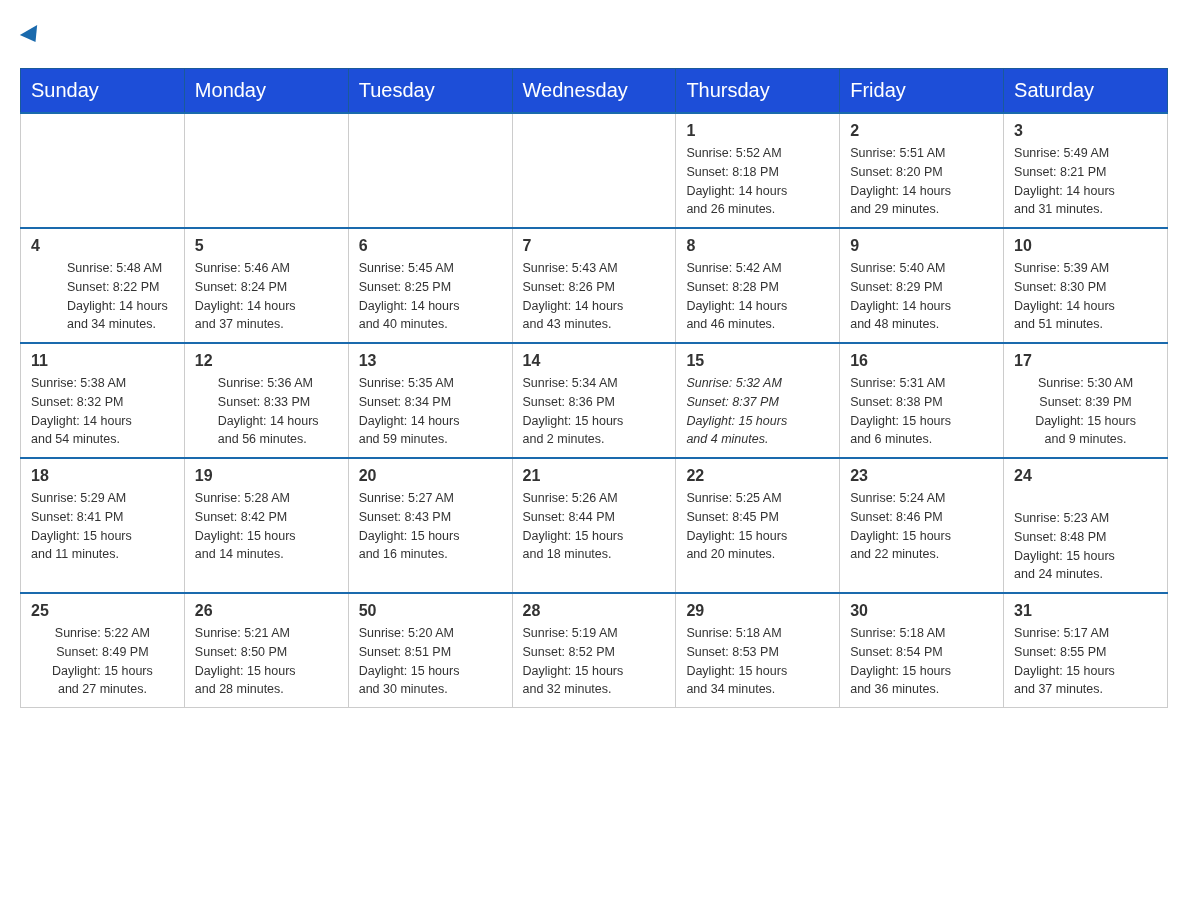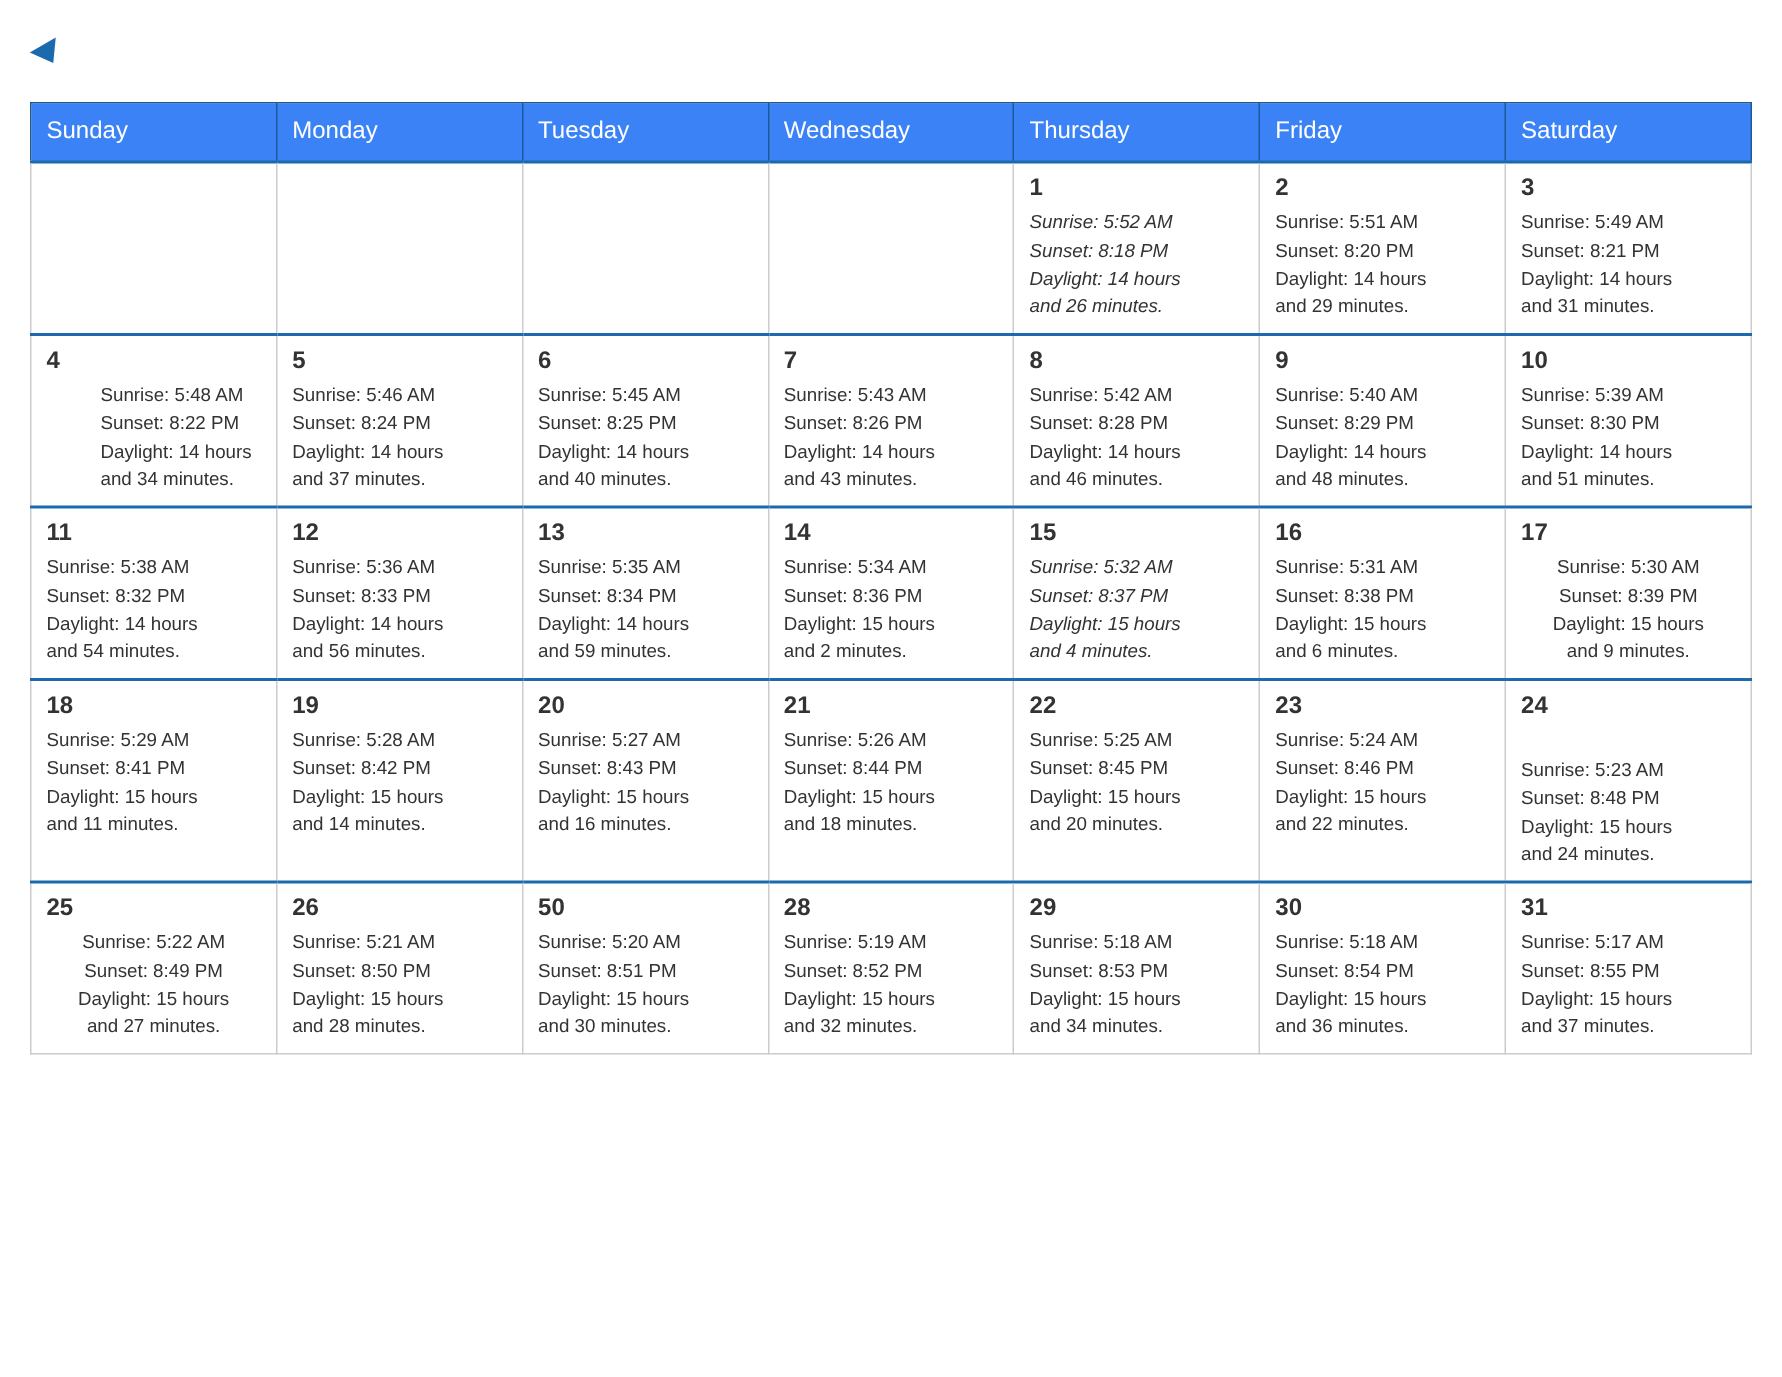--- a/index.html
+++ b/index.html
@@ -51,25 +51,25 @@
       font-size: 22px;
       color: #555;
       margin-top: 4px;
     }
     .calendar {
       width: 100%;
       border-collapse: collapse;
       border: 1px solid #ccc;
     }
     .calendar th {
-      background-color: #3b82f6;
+      background-color: #1d4ed8;
       color: #fff;
       text-align: left;
       padding: 10px 10px;
-      font-size: 16px;
+      font-size: 20px;
       font-weight: normal;
       border: 1px solid #1a5a9a;
     }
     .calendar td {
       vertical-align: top;
       padding: 8px 10px;
       border: 1px solid #ccc;
       width: 14.28%;
       min-height: 100px;
     }
@@ -127,21 +127,21 @@
       </tr>
   </thead>
   <tbody id="calendar-body">
   <tr class="week-row">
         <td class="empty-cell"></td>
         <td class="empty-cell"></td>
         <td class="empty-cell"></td>
         <td class="empty-cell"></td>
         <td>
           <div class="day-num">1</div>
-          <div class="day-info" style="white-space: pre-line; font-style: italic;">Sunrise: 5:52 AM
+          <div class="day-info" style="white-space: pre-line;">Sunrise: 5:52 AM
 Sunset: 8:18 PM
 Daylight: 14 hours
 and 26 minutes.</div>
         </td>
         <td>
           <div class="day-num">2</div>
           <div class="day-info" style="white-space: pre-line;">Sunrise: 5:51 AM
 Sunset: 8:20 PM
 Daylight: 14 hours
 and 29 minutes.</div>
@@ -208,21 +208,21 @@
       <tr class="week-row">
         <td>
           <div class="day-num">11</div>
           <div class="day-info" style="white-space: pre-line;">Sunrise: 5:38 AM
 Sunset: 8:32 PM
 Daylight: 14 hours
 and 54 minutes.</div>
         </td>
         <td>
           <div class="day-num">12</div>
-          <div class="day-info" style="white-space: pre-line;">Sunrise: 5:36 AM
+          <div class="day-info" style="white-space: pre-line; margin-left: 23px;">Sunrise: 5:36 AM
 Sunset: 8:33 PM
 Daylight: 14 hours
 and 56 minutes.</div>
         </td>
         <td>
           <div class="day-num">13</div>
           <div class="day-info" style="white-space: pre-line;">Sunrise: 5:35 AM
 Sunset: 8:34 PM
 Daylight: 14 hours
 and 59 minutes.</div>

